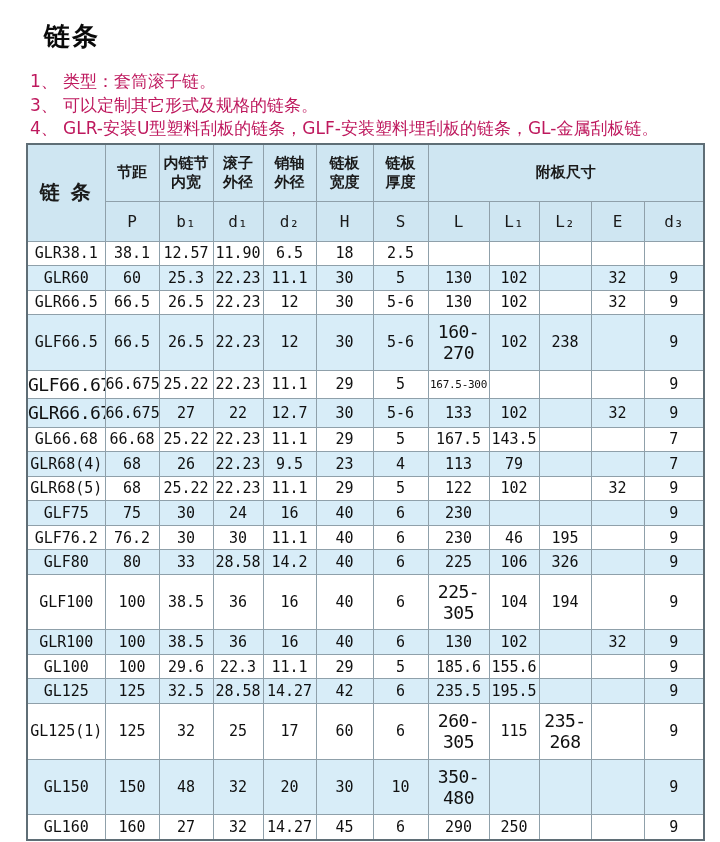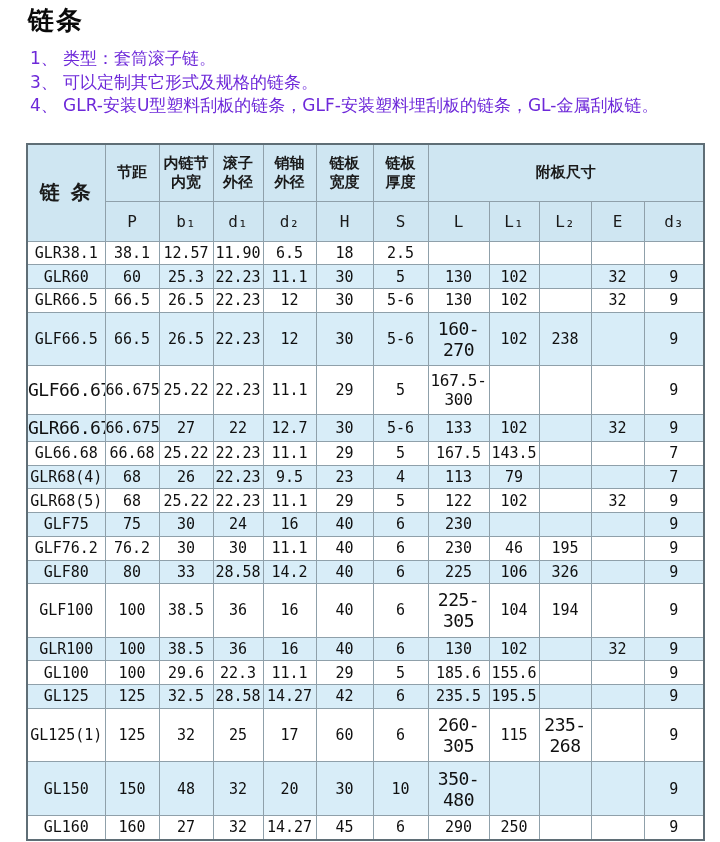--- a/index.html
+++ b/index.html
@@ -5,34 +5,34 @@
   html,body{margin:0;padding:0;}
   body{
     width:720px;height:842px;
     background:#ffffff;
     font-family:"DejaVu Sans",sans-serif;
     color:#111;
     position:relative;
     overflow:hidden;
   }
   .page-title{
-    margin:0;
+    margin:16px;
     padding:3px 0 0 28px;
     font-size:26px;
     font-weight:bold;
     letter-spacing:2px;
     color:#0a0a0a;
   }
   .notes{
     list-style:none;
     margin:9px 0 0 30px;
     padding:0;
     font-size:17px;
     line-height:23.5px;
-    color:#6d28d9;
+    color:#be185d;
   }
   .notes li{white-space:nowrap;}
   .notes .num{
     display:inline-block;
     width:33px;
   }
   table.spec{
     position:absolute;
     left:26px;
     top:143px;
@@ -65,21 +65,21 @@
     font-size:16px;
   }
   tbody td{
     font-family:"DejaVu Sans Mono",monospace;
     font-size:15px;
     background:#ffffff;
     color:#101010;
   }
   tbody tr.alt td{background:#d8edf8;}
   td.s{font-size:18px;letter-spacing:-0.5px;}
-  td.xs{font-size:16px;letter-spacing:-0.3px;text-align:center;}
+  td.xs{font-size:11px;letter-spacing:-0.3px;text-align:center;}
 </style>
 </head>
 <body>
 
 <h1 class="page-title">链条</h1>
 
 <ol class="notes">
   <li>
     <span class="num">1、</span><span class="txt">类型：套筒滚子链。</span>
   </li>

